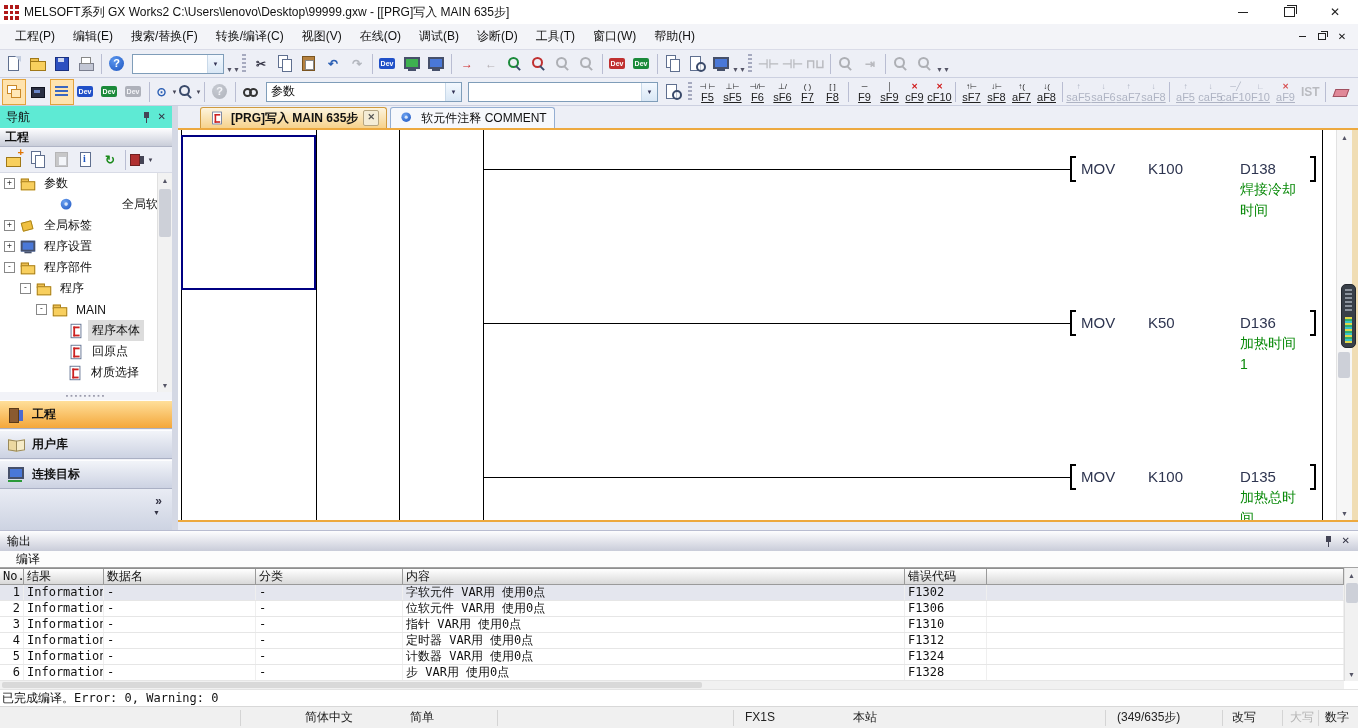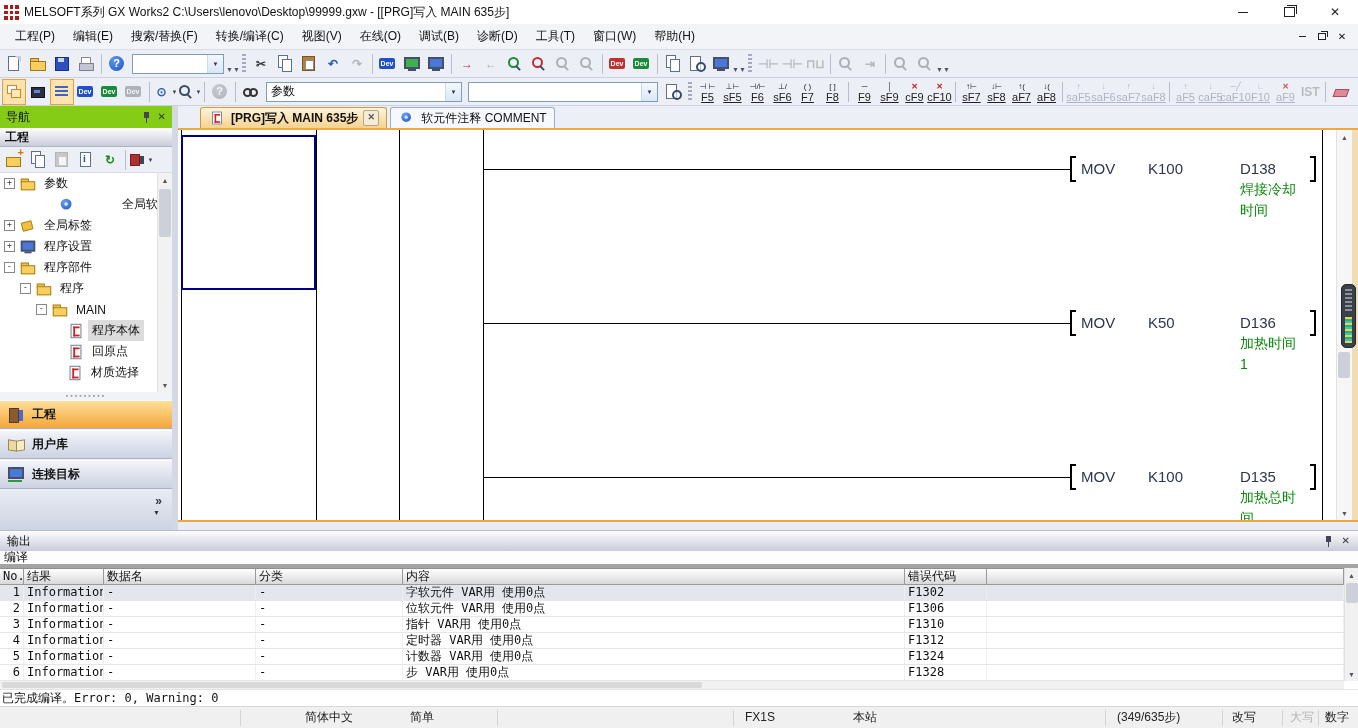--- a/index.html
+++ b/index.html
@@ -96,21 +96,21 @@
   .ic-pageinfo::after{content:"i";position:absolute;left:6px;top:2px;color:#1e55c0;font:bold 10px/12px "Liberation Serif",serif;}
   .ic-book::before{content:"";position:absolute;left:1px;top:4px;width:7px;height:9px;background:#ecd9a0;border:1px solid #9a8a5a;transform:skewY(8deg);}
   .ic-book::after{content:"";position:absolute;left:9px;top:4px;width:7px;height:9px;background:#f6ecc8;border:1px solid #9a8a5a;transform:skewY(-8deg);}
   .ic-cabinet::before{content:"";position:absolute;left:2px;top:2px;width:8px;height:13px;background:#8a5a30;border:1px solid #5a3a18;}
   .ic-cabinet::after{content:"";position:absolute;left:12px;top:4px;width:4px;height:11px;background:#4a6ad0;}
   .ic-net::before{content:"";position:absolute;left:1px;top:1px;width:12px;height:8px;background:#4a78d8;border:2px solid #46506a;}
   .ic-net::after{content:"";position:absolute;left:1px;top:14px;width:14px;height:2px;background:#2a9a3a;}
   
   #nav{left:0;top:106px;width:172px;height:424px;background:#f2f3f8;}
   #navsplit{left:172px;top:106px;width:6px;height:424px;background:#d4d8e4;}
-  #navheader{left:0;top:0;width:172px;height:22px;display:flex;align-items:center;padding-left:6px;box-sizing:border-box;background:#84cc16;}
+  #navheader{left:0;top:0;width:172px;height:22px;display:flex;align-items:center;padding-left:6px;box-sizing:border-box;background:#5eead4;}
   #navheader .hbtns{margin-left:auto;display:flex;gap:6px;padding-right:6px;align-items:center;}
   .pin{width:10px;height:11px;position:relative;display:inline-block;}
   .pin::before{content:"";position:absolute;left:2px;top:0;width:5px;height:6px;background:#445;}
   .pin::after{content:"";position:absolute;left:4px;top:6px;width:1px;height:5px;background:#445;}
   .xsm{font-size:10px;color:#334;line-height:10px;}
   #navsection{left:0;top:22px;width:172px;height:19px;background:linear-gradient(#fbfbfd,#c9cdd9);border-top:1px solid #fff;border-bottom:1px solid #b0b5c6;display:flex;align-items:center;padding-left:5px;box-sizing:border-box;font-weight:bold;}
   #navtools{left:0;top:41px;width:172px;height:26px;display:flex;align-items:center;padding-left:2px;box-sizing:border-box;background:#edeff6;border-bottom:1px solid #d8dbe6;}
   #navtree{left:0;top:67px;width:157px;height:219px;background:#fff;overflow:hidden;}
   #navtreescroll{left:157px;top:67px;width:15px;height:219px;background:#f2f2f2;border-left:1px solid #e0e0e0;box-sizing:border-box;}
   .sbarrow{position:absolute;left:0;width:100%;height:14px;display:flex;align-items:center;justify-content:center;font-size:7px;color:#556;}
@@ -146,21 +146,21 @@
   #escroll{left:1158px;top:24px;width:16px;height:390px;background:#f6f6f6;border-left:1px solid #e2e2e2;box-sizing:border-box;}
   #eframe-right{left:1174px;top:24px;width:6px;height:390px;background:#f0ddb4;}
   #eframe-bottom{left:0;top:414px;width:1180px;height:10px;background:#e9ecf4;border-top:2px solid #eda93f;box-sizing:border-box;}
   #marker{position:absolute;left:1163px;top:178px;width:13px;height:62px;background:#394049;border:1px solid #23282f;border-radius:5px;z-index:6;}
   #marker::before{content:"";position:absolute;left:3px;right:3px;top:4px;height:24px;background:repeating-linear-gradient(180deg,#8b939d 0 2px,#394049 2px 4px);}
   #marker::after{content:"";position:absolute;left:3px;right:3px;bottom:4px;height:26px;background:repeating-linear-gradient(180deg,#e0d84a 0 2px,#2fae6e 2px 4px,#38c2cc 4px 6px);}
   
   #output{left:0;top:530px;width:1358px;height:176px;background:#fff;}
   #ocaption{left:0;top:0;width:1358px;height:21px;background:linear-gradient(#fdfdfe,#c9ccd9);display:flex;align-items:center;padding-left:7px;box-sizing:border-box;border-top:1px solid #b8bcd0;}
   #ocaption .hbtns{margin-left:auto;display:flex;gap:8px;padding-right:8px;align-items:center;}
-  #ocompile{left:0;top:21px;width:1358px;height:17px;background:#fdfdfd;border-bottom:4px solid #a3a3a3;display:flex;align-items:center;padding-left:4px;box-sizing:border-box;}
+  #ocompile{left:0;top:21px;width:1358px;height:17px;background:#fdfdfd;border-bottom:1px solid #a3a3a3;display:flex;align-items:center;padding-left:16px;box-sizing:border-box;}
   #otable{left:0;top:38px;width:1344px;height:113px;font-family:"DejaVu Sans Mono",monospace;font-size:12px;}
   .ohrow{display:flex;height:17px;border-top:1px solid #8f8f8f;box-sizing:border-box;}
   .ohcell{background:linear-gradient(#ffffff,#d9d9d9);border-right:1px solid #9a9a9a;border-bottom:1px solid #9a9a9a;box-sizing:border-box;padding:0 3px;line-height:15px;overflow:hidden;white-space:nowrap;}
   .orow{display:flex;height:16px;border-bottom:1px solid #e6e6e6;box-sizing:border-box;}
   .orow.sel{background:#e4e6ee;}
   .ocell{border-right:1px solid #efefef;box-sizing:border-box;padding:0 3px;line-height:15px;overflow:hidden;white-space:nowrap;}
   .ocell.num{text-align:right;}
   #oscroll{left:1344px;top:38px;width:14px;height:113px;background:#f1f1f1;border-left:1px solid #e0e0e0;box-sizing:border-box;}
   #ohstrip{left:0;top:151px;width:1344px;height:8px;background:#f1f1f1;}
   #ohstrip .hthumb{position:absolute;left:2px;top:1px;width:700px;height:6px;background:#d9d9d9;border-radius:2px;}

